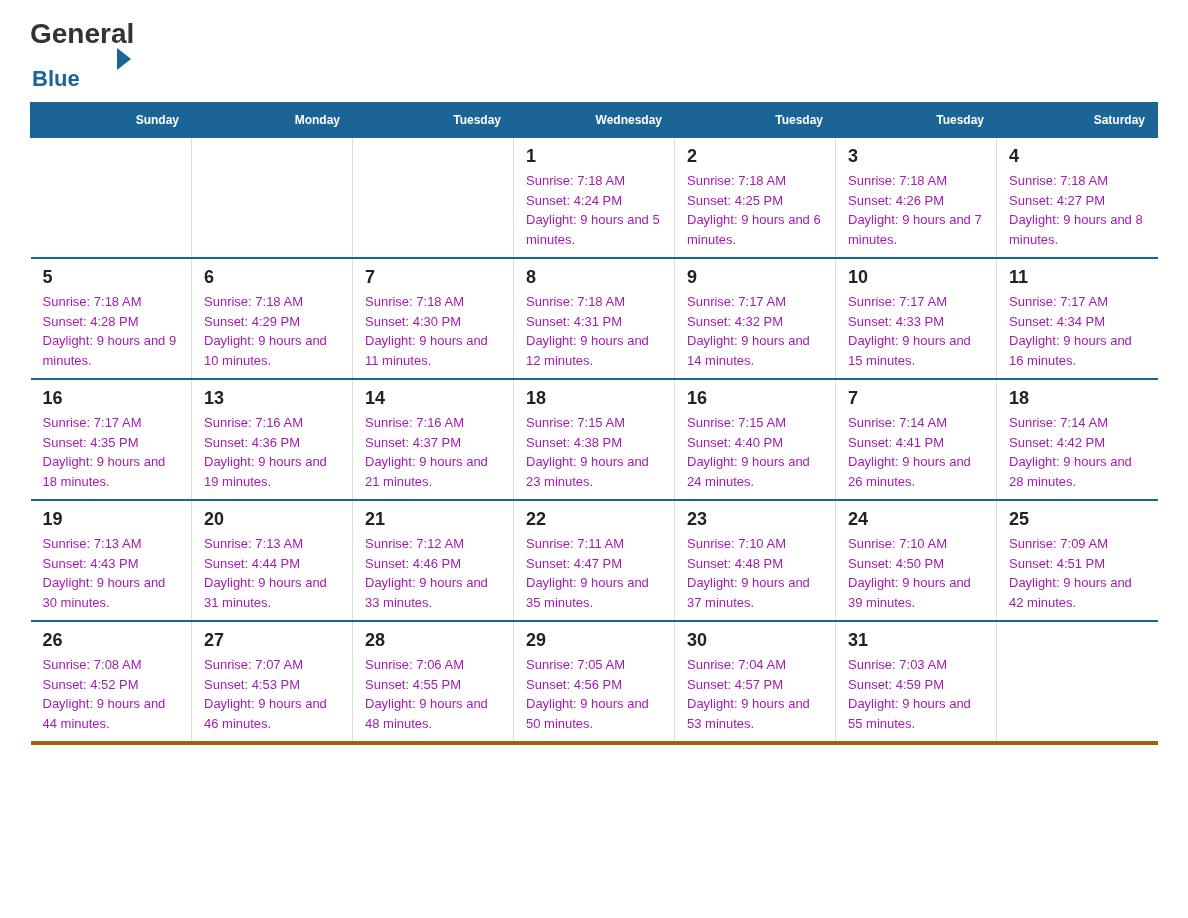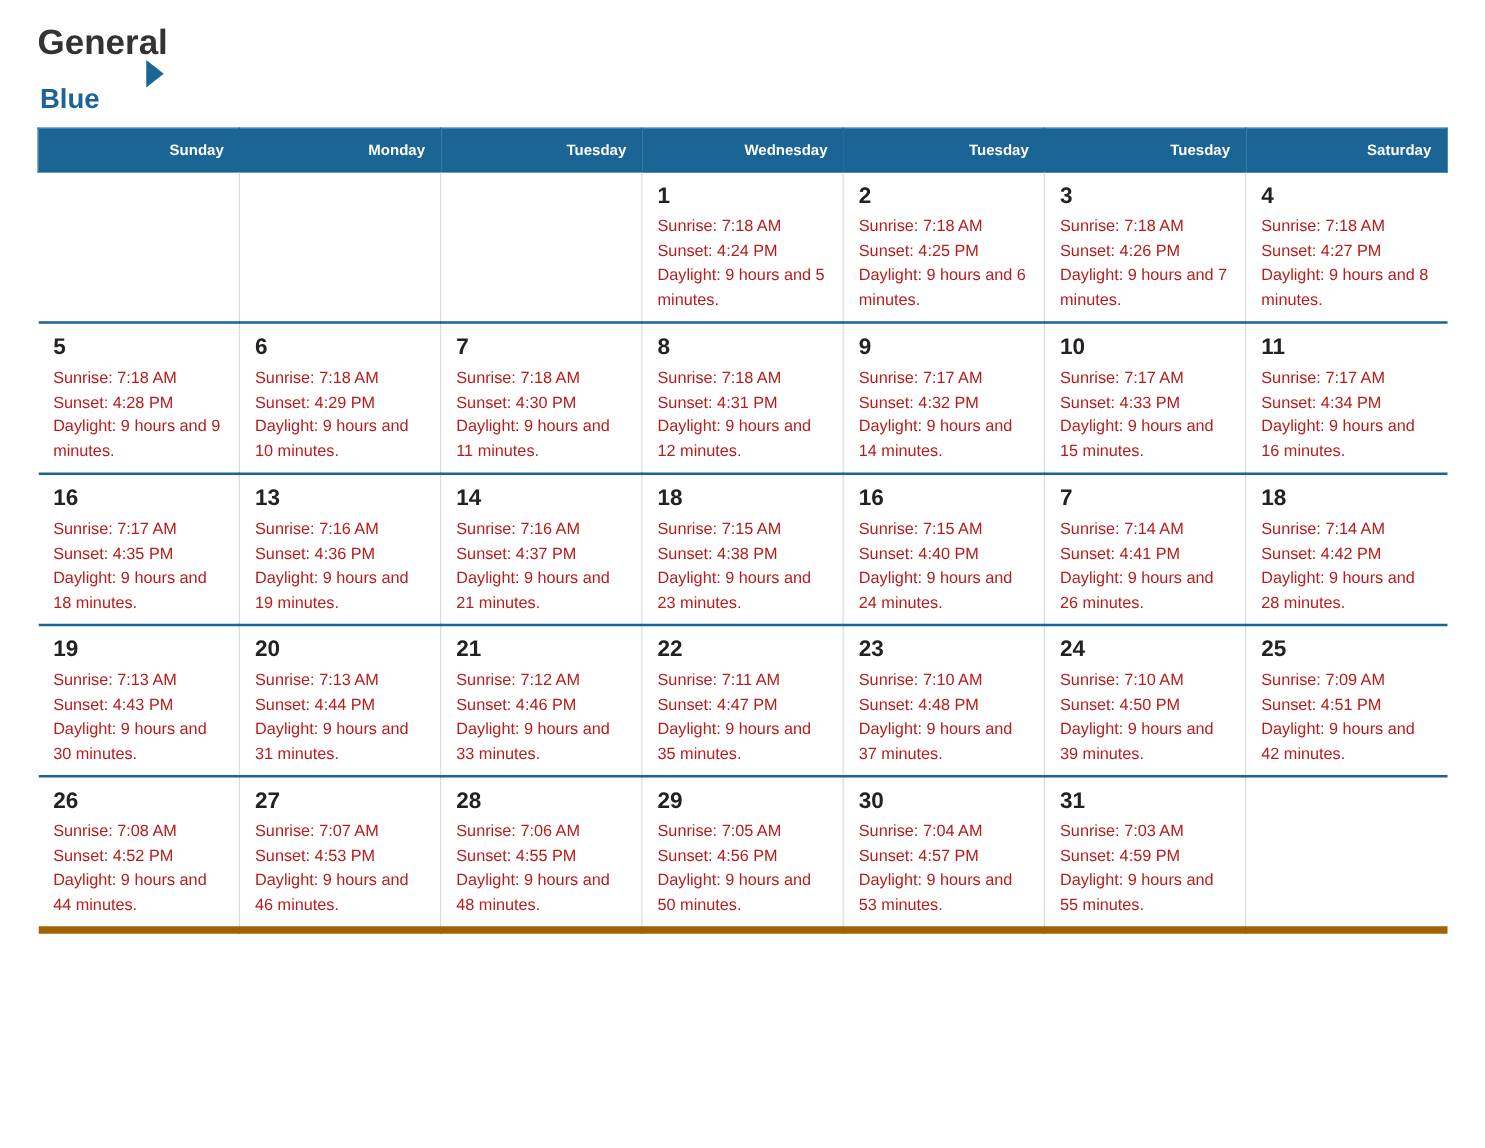--- a/index.html
+++ b/index.html
@@ -69,28 +69,28 @@
     }
     .day-number {
       font-size: 18px;
       font-weight: bold;
       color: #222;
       display: block;
       margin-bottom: 4px;
     }
     .day-info {
       font-size: 13px;
-      color: #b91c1c;
+      color: #a21caf;
       line-height: 1.5;
     }
     .empty-cell {
       background: #fff;
     }
     tbody tr:last-child {
-      border-bottom: 6px solid #a16207;
+      border-bottom: 4px solid #a16207;
     }
   </style>
 </head>
 <body>
 
 <div class="header">
   <div class="logo">
   <div style="display:flex;align-items:flex-end;line-height:1;flex-direction:column;">
     <span style="font-size:28px;font-weight:bold;color:#333;">General</span>
     <span style="display:inline-block;width:0;height:0;border-top:11px solid transparent;border-bottom:11px solid transparent;border-left:14px solid #1a6496;margin:0 3px;"></span>

